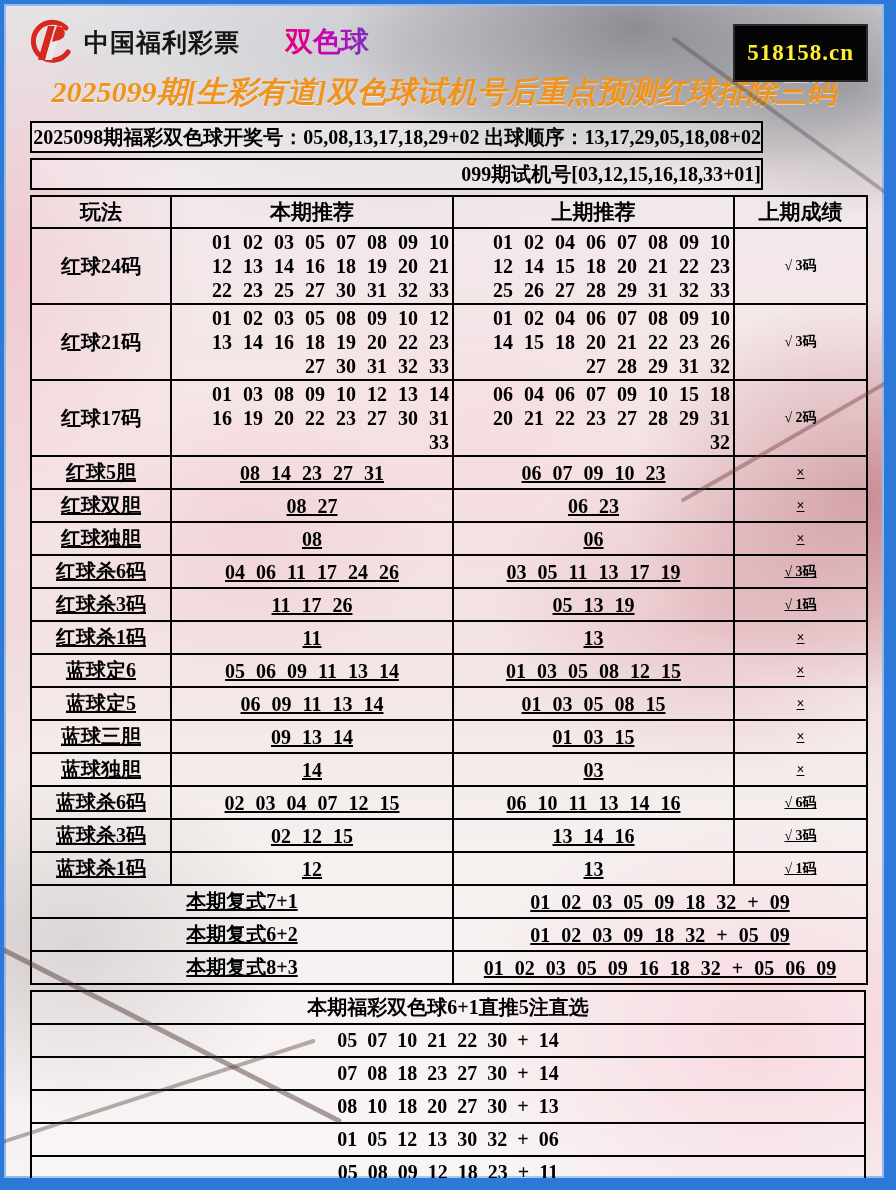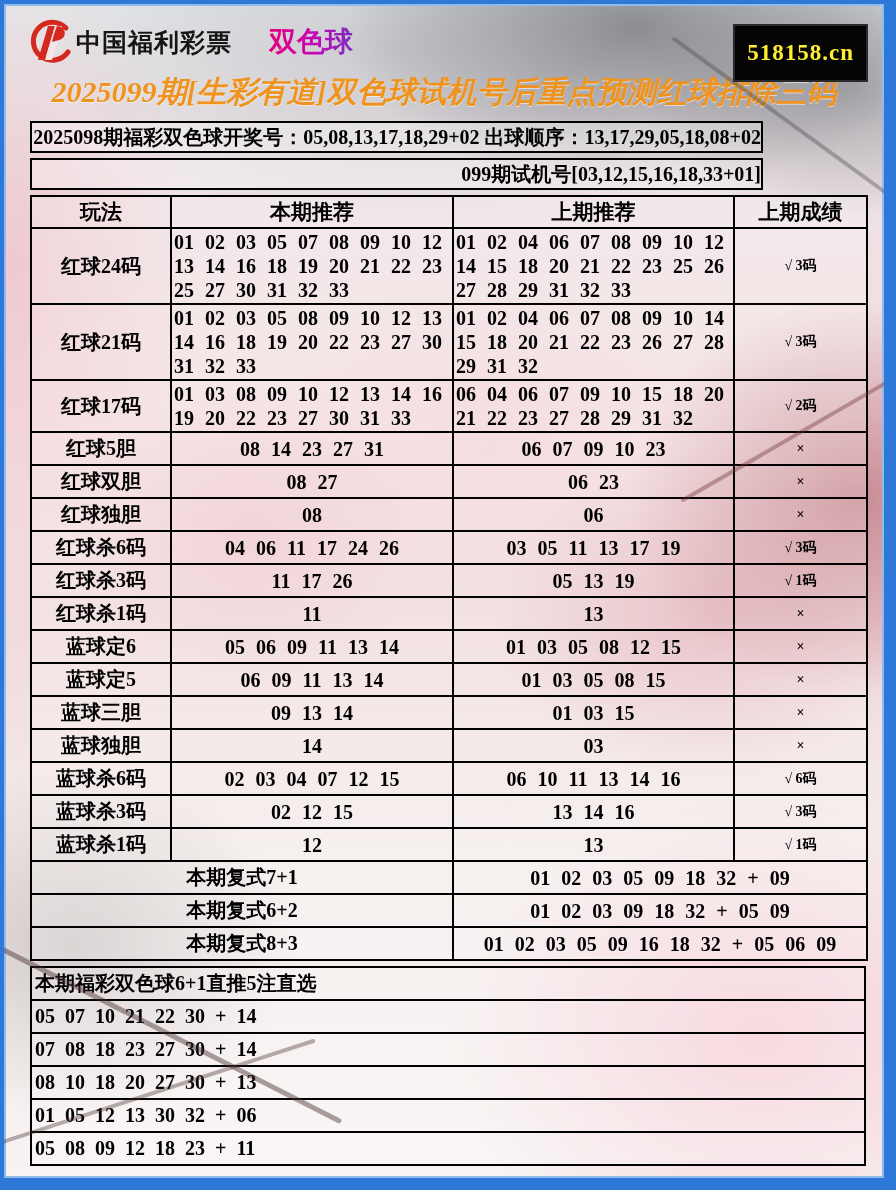--- a/index.html
+++ b/index.html
@@ -26,21 +26,21 @@
       radial-gradient(430px 330px at 86% 88%, rgba(246,198,210,.78), rgba(246,198,210,0) 72%),
       radial-gradient(320px 250px at 8% 80%, rgba(118,108,110,.28), rgba(118,108,110,0) 70%),
       linear-gradient(180deg,#e4e7e9 0%,#efe2e4 18%,#f3dee0 36%,#f0dadb 52%,#f4eceb 72%,#f7f3f2 100%);
   }
   .branch{position:absolute;border-radius:3px;pointer-events:none;}
   .b1{width:420px;height:5px;background:rgba(70,45,48,.45);transform:rotate(27deg);left:-60px;top:1020px;}
   .b2{width:360px;height:4px;background:rgba(70,45,48,.38);transform:rotate(-18deg);left:-40px;top:1090px;}
   .b3{width:300px;height:4px;background:rgba(60,60,66,.35);transform:rotate(36deg);right:-60px;top:120px;}
   .b4{width:260px;height:4px;background:rgba(110,50,58,.40);transform:rotate(-30deg);right:-40px;top:430px;}
 
-  .logo-row{position:relative;display:flex;align-items:center;gap:0;margin:14px 0 0 24px;height:48px;}
+  .logo-row{position:relative;display:flex;align-items:center;gap:8px;margin:14px 0 0 24px;height:48px;}
   .emblem{display:inline-flex;width:48px;height:48px;}
   .brand{font-size:25px;font-weight:bold;color:#161616;letter-spacing:1px;white-space:nowrap;}
   .game{font-size:28px;font-weight:bold;white-space:nowrap;
         background:linear-gradient(90deg,#e6007e 0%,#c405b8 55%,#7b2fbf 100%);
         -webkit-background-clip:text;background-clip:text;color:transparent;margin-left:37px;}
   .badge{position:absolute;top:20px;right:16px;background:#050505;color:#ffee33;
          font-weight:bold;font-size:23px;padding:14px 12px;border:2px solid #2a2a2a;letter-spacing:1px;}
   .title{margin:6px 0 8px 0;text-align:center;font-size:30px;font-weight:bold;color:#ef931d;
          white-space:nowrap;text-shadow:0 1px 0 rgba(255,255,255,.55);font-style:italic;}
 
@@ -49,24 +49,24 @@
        font-weight:bold;font-size:20px;color:#000;height:32px;line-height:28px;
        background:rgba(255,255,255,.30);margin-top:5px;white-space:nowrap;overflow:hidden;}
 
   table{border-collapse:collapse;width:836px;margin-top:5px;background:rgba(255,255,255,.22);
         table-layout:fixed;}
   th,td{border:2px solid #000;color:#000;font-weight:bold;padding:1px 3px;box-sizing:border-box;}
   th{font-size:21px;height:31px;}
   td{font-size:20px;text-align:center;}
   td.play{white-space:nowrap;font-size:20px;}
   td.nums{word-spacing:6px;line-height:24px;}
-  td.left{text-align:left;padding-left:2px;}
-  tr.single td{height:33px;}
+  td.left{text-align:right;padding-left:14px;}
+  tr.single td{height:33px;text-decoration:underline;}
   td.res{font-size:14px;white-space:nowrap;margin-top:12px;}
-  table.direct td{height:33px;text-align:left;word-spacing:5px;}
+  table.direct td{height:33px;text-align:center;word-spacing:5px;}
 </style>
 </head>
 <body>
 
 <div class="page">
   <div>
     <div class="branch b1"></div>
     <div class="branch b2"></div>
     <div class="branch b3"></div>
     <div class="branch b4"></div>

